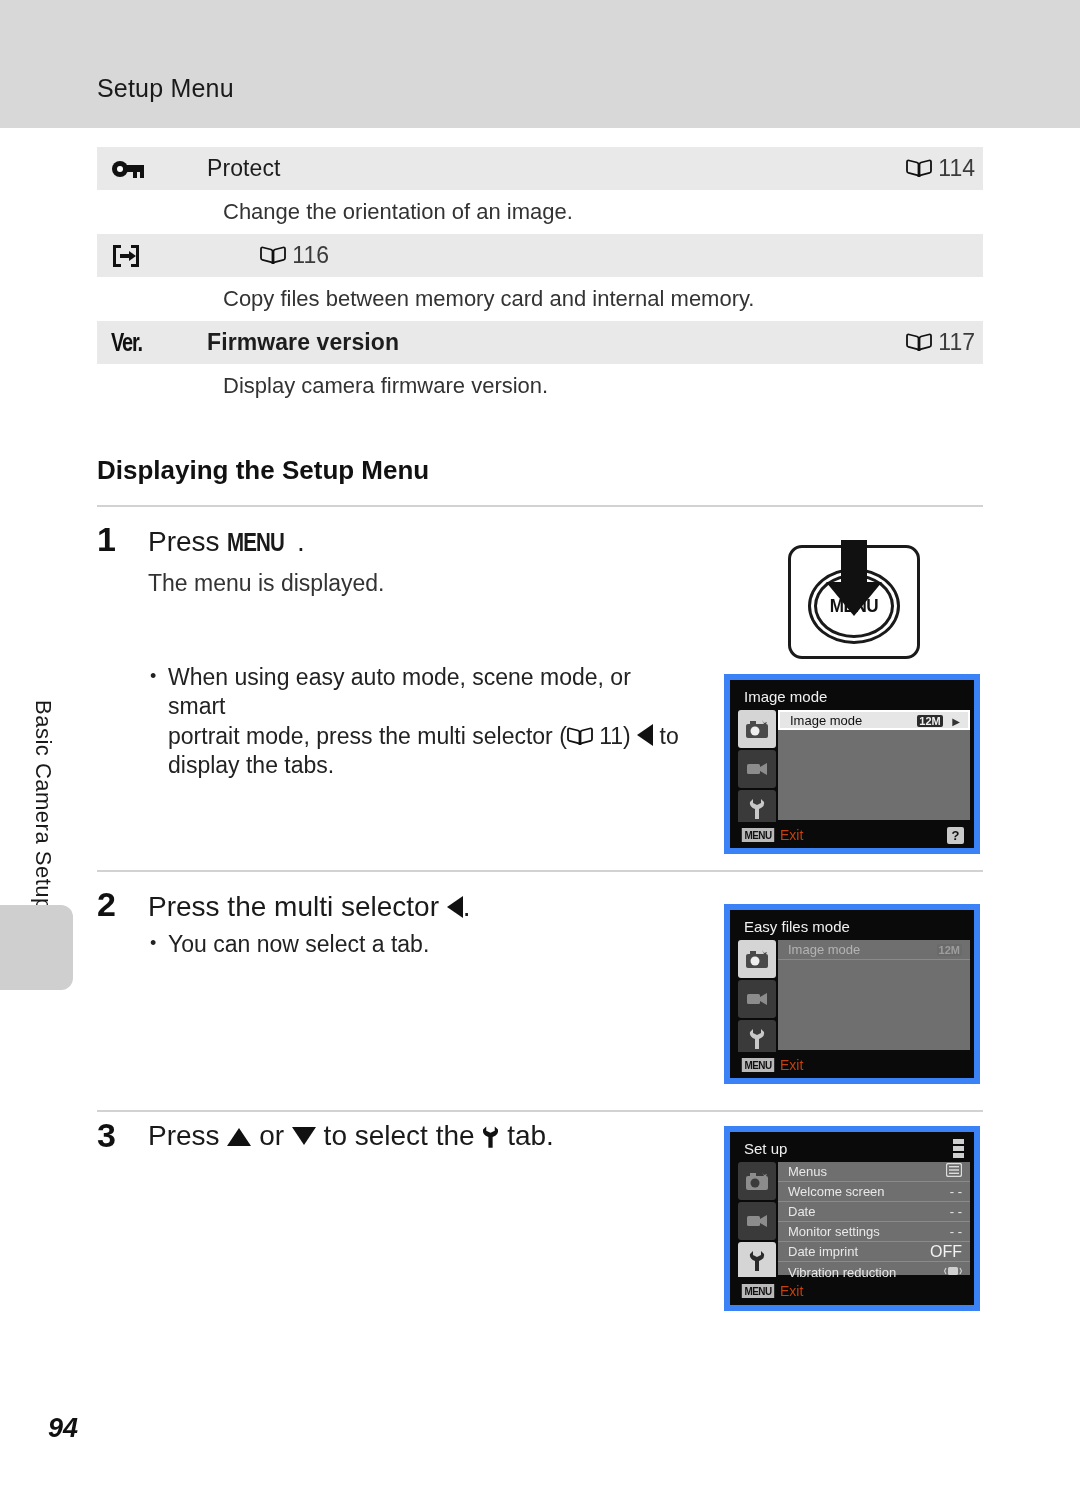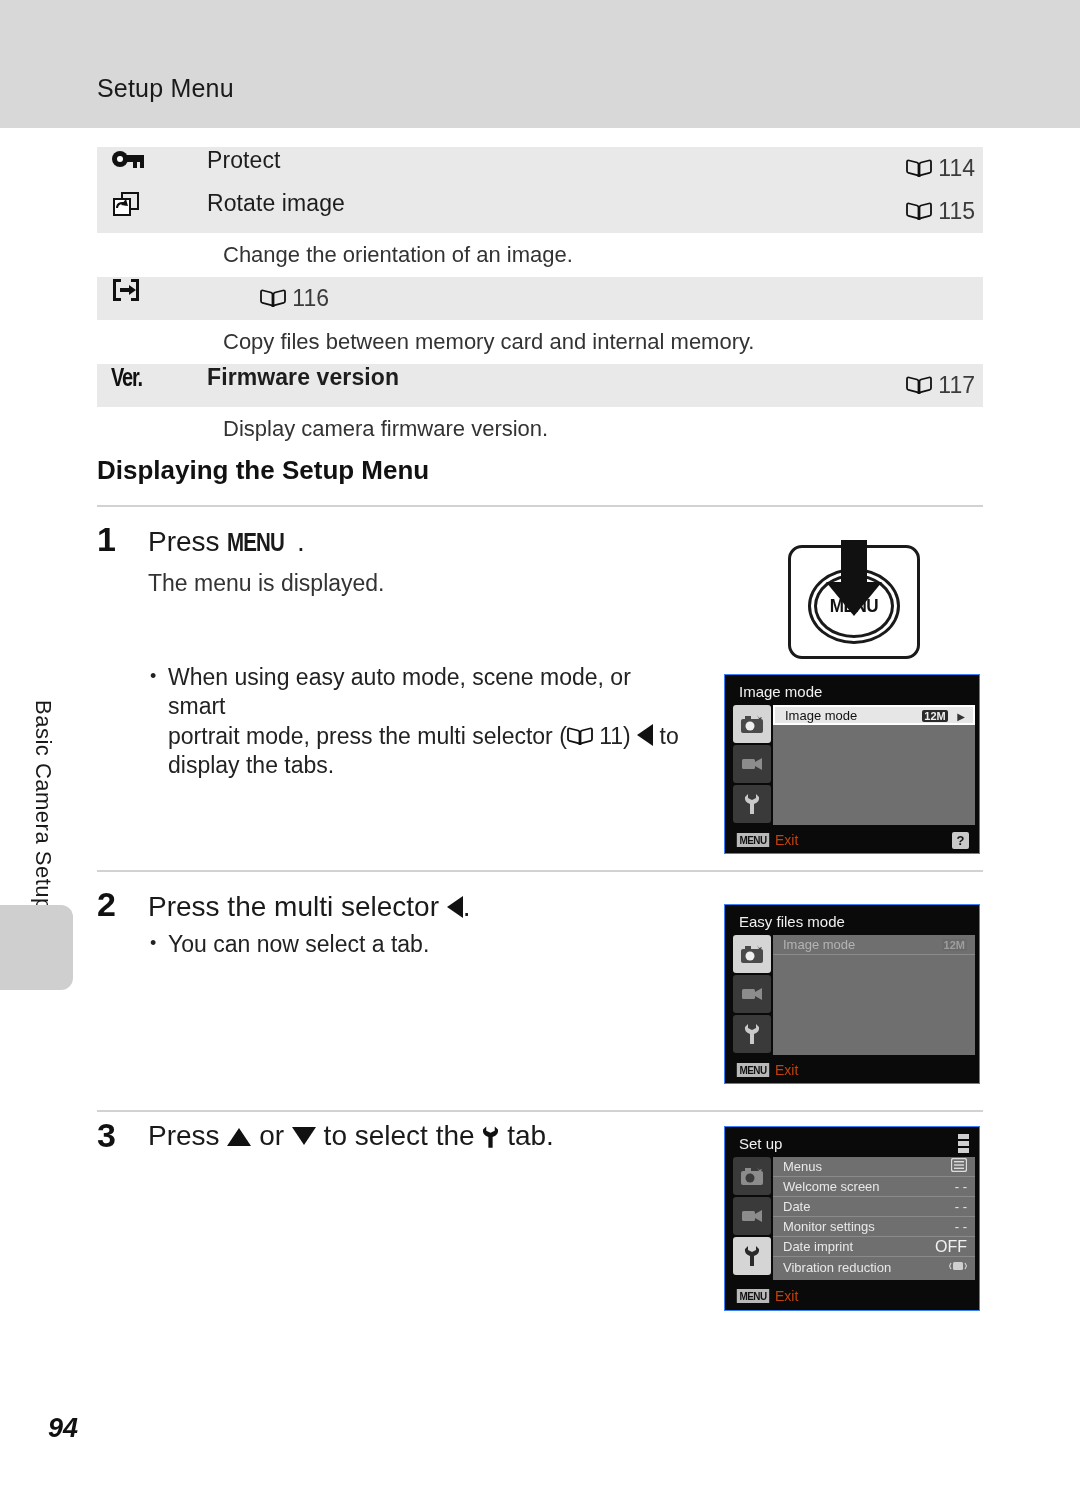--- a/index.html
+++ b/index.html
@@ -20,21 +20,21 @@
     position:absolute;left:97px;top:74px;
     font-size:25px;font-weight:400;letter-spacing:.2px;
     color:#1a1a1a;
   }
   
   .menu-table{
     position:absolute;left:97px;top:147px;width:886px;
   }
   .mt-row{
     position:relative;height:43px;background:#e9e9e9;
-    display:flex;
+    display:flex;align-items:center;
   }
   .mt-icon{
     width:110px;text-align:left;padding-left:14px;
     box-sizing:border-box;
     font-size:27px;line-height:1;color:#111;
   }
   .mt-label{
     flex:1;font-size:23px;color:#1d1d1d;letter-spacing:.1px;
   }
   .mt-label.bold{font-weight:bold;}
@@ -125,21 +125,21 @@
     width:26px;height:46px;background:#111;
   }
   .arrow-head{
     position:absolute;left:50%;top:34px;transform:translateX(-50%);
     width:0;height:0;border-left:28px solid transparent;
     border-right:28px solid transparent;border-top:34px solid #111;
   }
   
   .lcd{
     position:absolute;width:256px;height:180px;
-    background:#0a0a0a;border:1px solid #3b82f6;box-sizing:border-box;
+    background:#0a0a0a;border:6px solid #3b82f6;box-sizing:border-box;
     font-size:13px;color:#cfcfcf;
     overflow:hidden;
   }
   .lcd-title{
     position:absolute;left:14px;top:8px;font-size:15px;color:#f0f0f0;
   }
   .lcd-scroll{
     position:absolute;right:10px;top:7px;width:11px;height:24px;
   }
   .lcd-scroll i{display:block;height:5px;background:#cfcfcf;margin-bottom:2px;}
@@ -226,40 +226,20 @@
       <span class="book">
         <svg width="26" height="20" viewBox="0 0 26 20" aria-hidden="true">
           <path d="M1 3 Q1 1 3 1.5 L11 3.5 Q12.5 4 12.5 5.5 L12.5 18 Q12.5 16.5 11 16 L2.5 14 Q1 13.6 1 12 Z" fill="none" stroke="#111" stroke-width="1.8"></path>
           <path d="M25 3 Q25 1 23 1.5 L15 3.5 Q13.5 4 13.5 5.5 L13.5 18 Q13.5 16.5 15 16 L23.5 14 Q25 13.6 25 12 Z" fill="none" stroke="#111" stroke-width="1.8"></path>
         </svg>
       </span>
       <span>114</span>
     </div>
   </div>
 
-  <div class="mt-row">
-    <div class="mt-icon">
-      <svg class="icon-svg" width="30" height="28" viewBox="0 0 30 28" aria-hidden="true">
-        <rect x="11" y="3" width="16" height="16" fill="none" stroke="#111" stroke-width="2"></rect>
-        <rect x="3" y="9" width="16" height="16" fill="#fff" stroke="#111" stroke-width="2"></rect>
-        <path d="M6 18 a5 5 0 0 1 9 -3" fill="none" stroke="#111" stroke-width="2"></path>
-        <polygon points="15,9 17,16 10,15" fill="#111"></polygon>
-      </svg>
-    </div>
-    <div class="mt-label">Rotate image</div>
-    <div class="mt-ref">
-      <span class="book">
-        <svg width="26" height="20" viewBox="0 0 26 20" aria-hidden="true">
-          <path d="M1 3 Q1 1 3 1.5 L11 3.5 Q12.5 4 12.5 5.5 L12.5 18 Q12.5 16.5 11 16 L2.5 14 Q1 13.6 1 12 Z" fill="none" stroke="#111" stroke-width="1.8"></path>
-          <path d="M25 3 Q25 1 23 1.5 L15 3.5 Q13.5 4 13.5 5.5 L13.5 18 Q13.5 16.5 15 16 L23.5 14 Q25 13.6 25 12 Z" fill="none" stroke="#111" stroke-width="1.8"></path>
-        </svg>
-      </span>
-      <span>115</span>
-    </div>
-  </div>
   <div class="mt-desc">Change the orientation of an image.</div>
 
   <div class="mt-row">
     <div class="mt-icon">
       <svg class="icon-svg" width="30" height="26" viewBox="0 0 30 26" aria-hidden="true">
         <path d="M2 2 h8 v3 h-5 v16 h5 v3 h-8 z" fill="#111"></path>
         <path d="M28 2 h-8 v3 h5 v16 h-5 v3 h8 z" fill="#111"></path>
         <rect x="9" y="11" width="11" height="4" fill="#111"></rect>
         <polygon points="18,8 25,13 18,18" fill="#111"></polygon>
       </svg>

